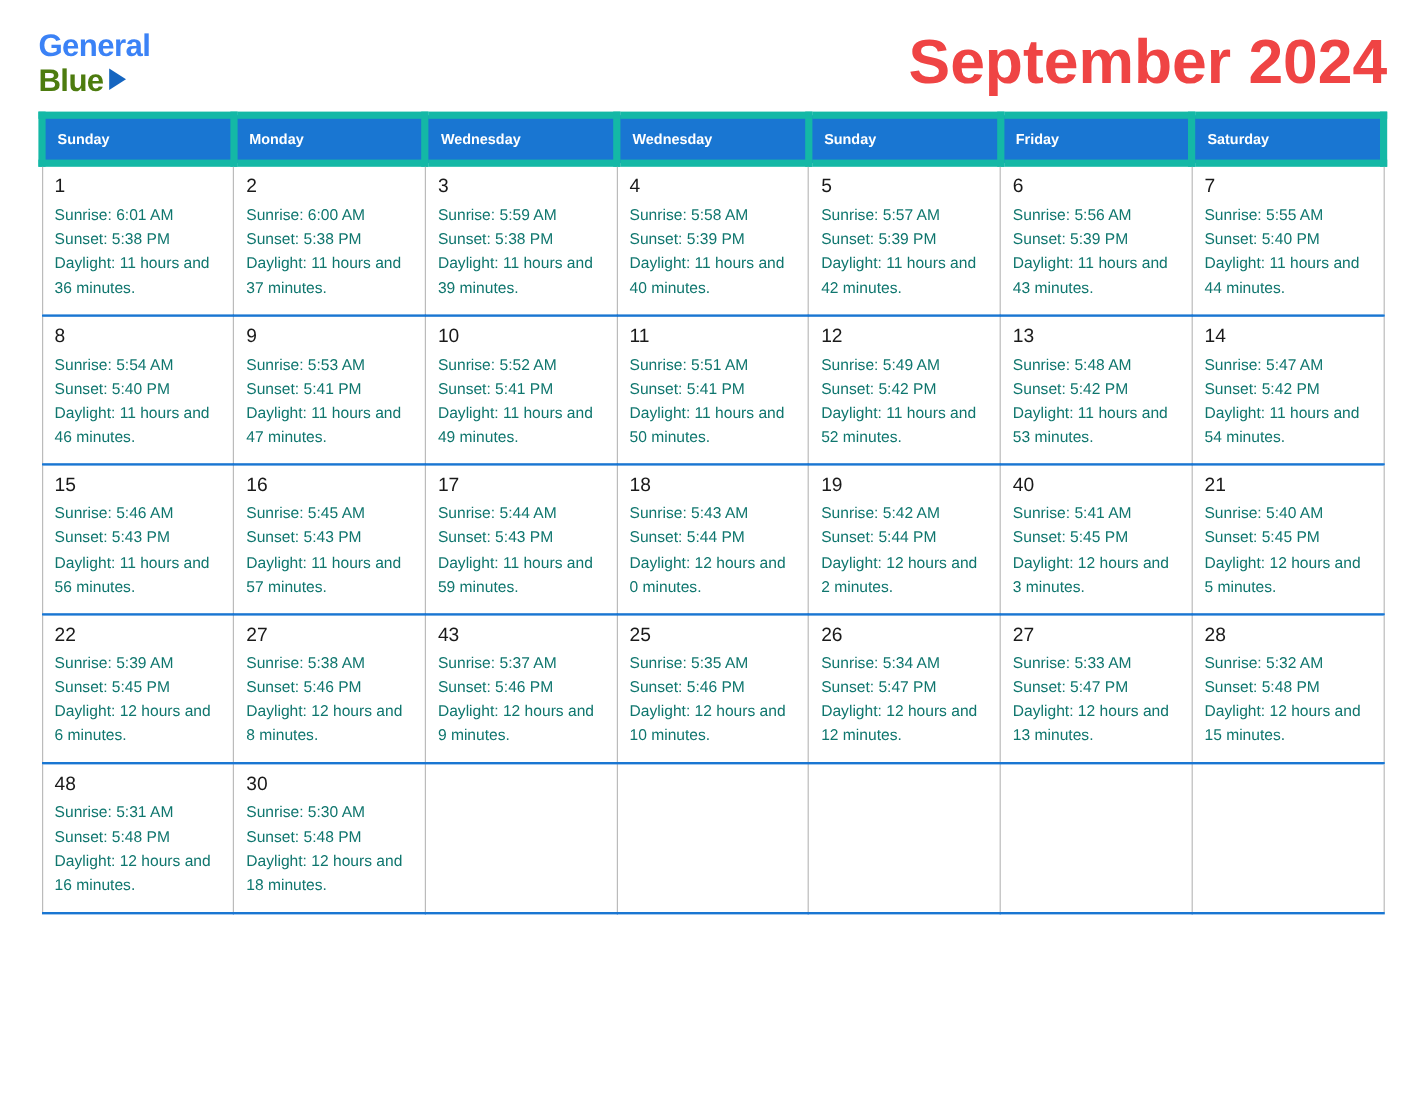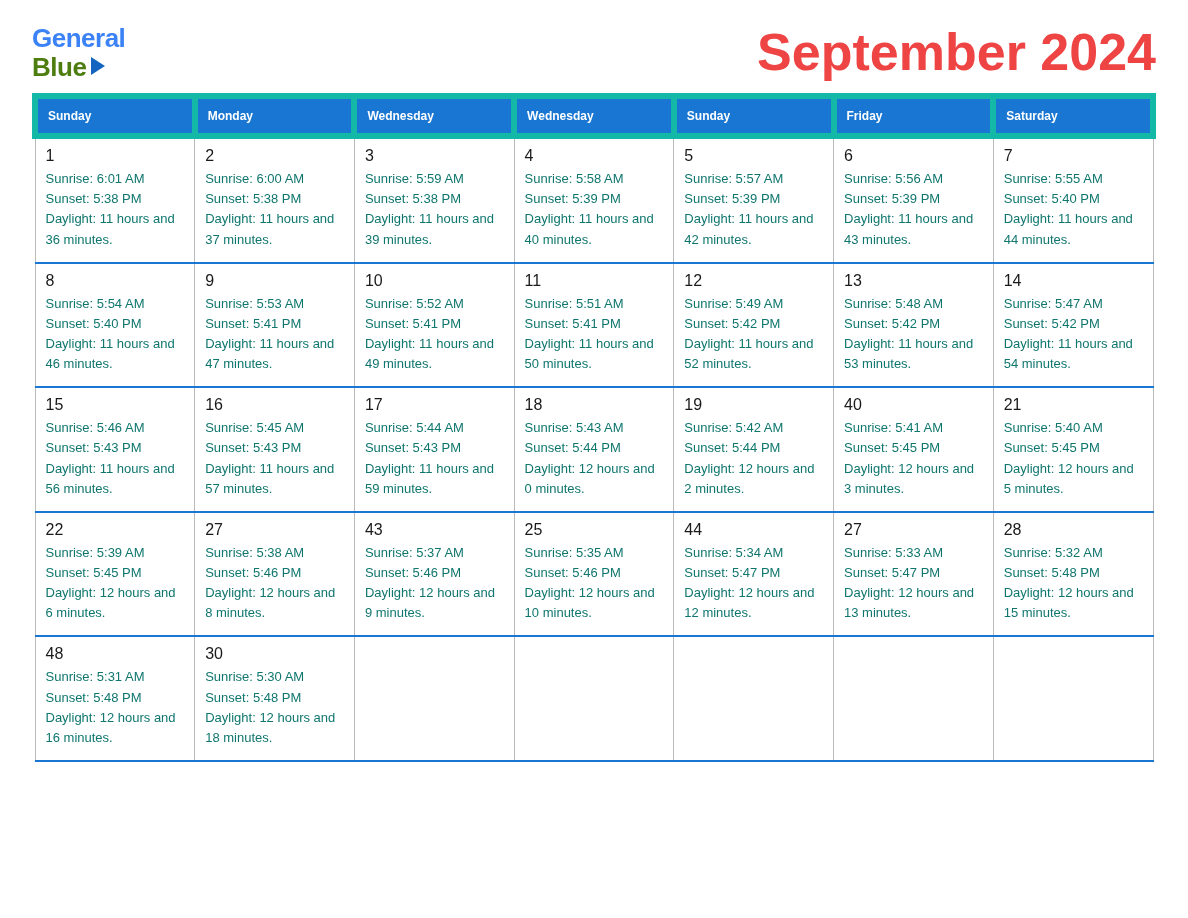--- a/index.html
+++ b/index.html
@@ -183,21 +183,21 @@
       </tr>
       <tr>
         <td><span class="day-number">22</span>
 <span class="day-info">Sunrise: 5:39 AM<br>Sunset: 5:45 PM<br>Daylight: 12 hours and 6 minutes.</span></td>
         <td><span class="day-number">27</span>
 <span class="day-info">Sunrise: 5:38 AM<br>Sunset: 5:46 PM<br>Daylight: 12 hours and 8 minutes.</span></td>
         <td><span class="day-number">43</span>
 <span class="day-info">Sunrise: 5:37 AM<br>Sunset: 5:46 PM<br>Daylight: 12 hours and 9 minutes.</span></td>
         <td><span class="day-number">25</span>
 <span class="day-info">Sunrise: 5:35 AM<br>Sunset: 5:46 PM<br>Daylight: 12 hours and 10 minutes.</span></td>
-        <td><span class="day-number">44</span>
+        <td><span class="day-number">26</span>
 <span class="day-info">Sunrise: 5:34 AM<br>Sunset: 5:47 PM<br>Daylight: 12 hours and 12 minutes.</span></td>
         <td><span class="day-number">27</span>
 <span class="day-info">Sunrise: 5:33 AM<br>Sunset: 5:47 PM<br>Daylight: 12 hours and 13 minutes.</span></td>
         <td><span class="day-number">28</span>
 <span class="day-info">Sunrise: 5:32 AM<br>Sunset: 5:48 PM<br>Daylight: 12 hours and 15 minutes.</span></td>
       </tr>
       <tr>
         <td><span class="day-number">48</span>
 <span class="day-info">Sunrise: 5:31 AM<br>Sunset: 5:48 PM<br>Daylight: 12 hours and 16 minutes.</span></td>
         <td><span class="day-number">30</span>

